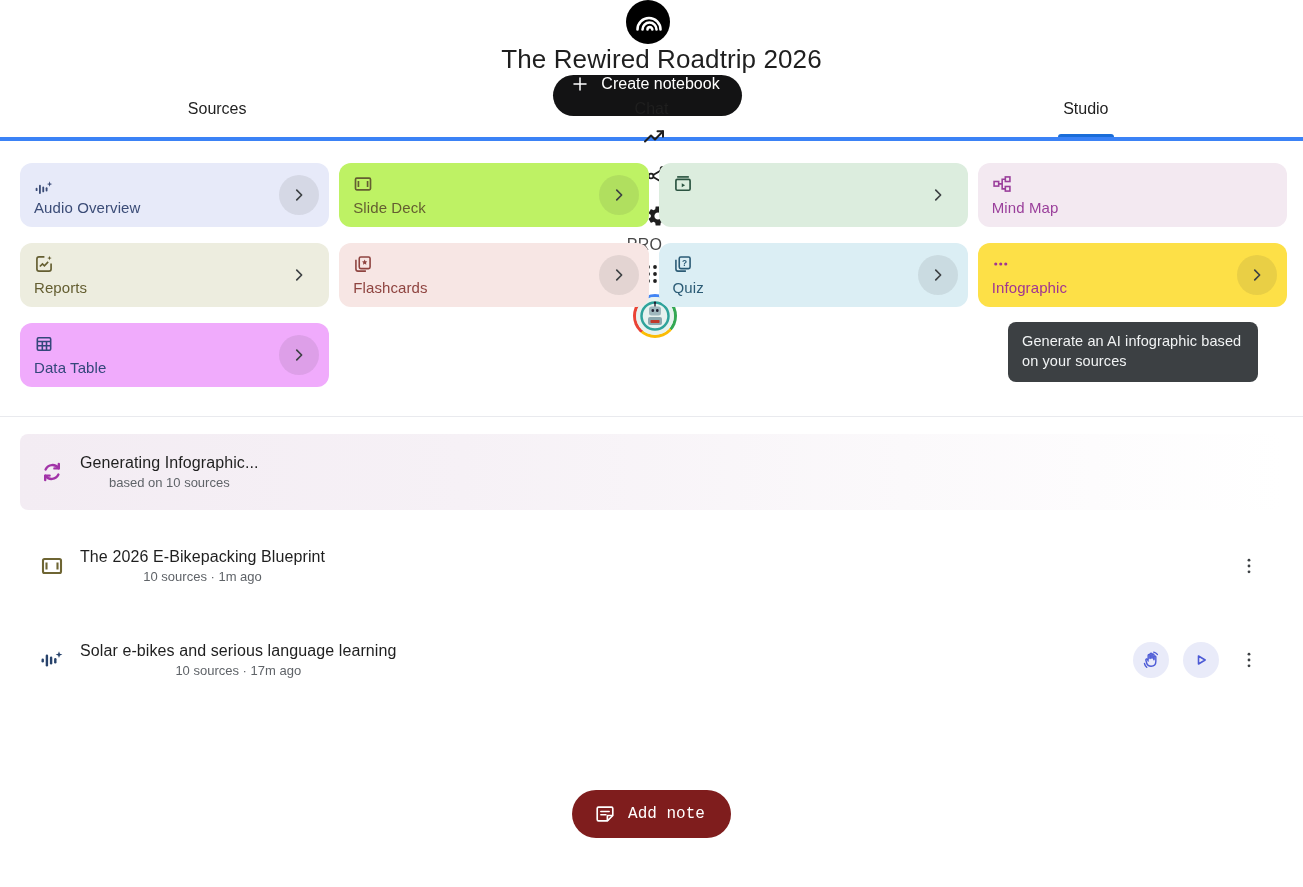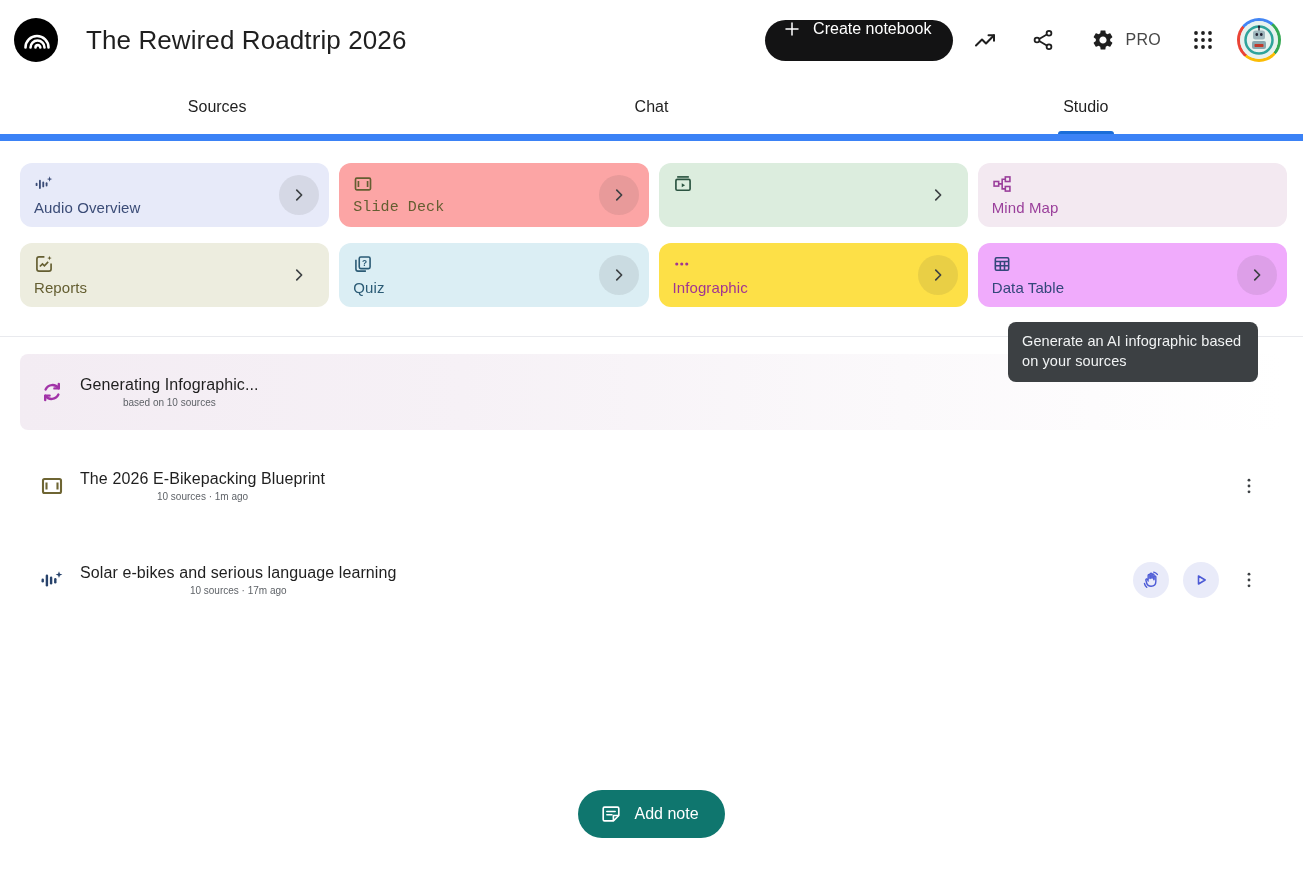--- a/index.html
+++ b/index.html
@@ -1,41 +1,41 @@
 <!DOCTYPE html>
 <html><head>
 <meta charset="utf-8">
 <style>
   * { margin: 0; padding: 0; box-sizing: border-box; }
   html, body { width: 1303px; height: 887px; background: #fff; overflow: hidden;
     font-family: "Liberation Sans", sans-serif; color: #1f1f1f; position: relative; }
 
   
-  .header { height: 80px; display: flex; align-items: center; padding: 0 22px 0 14px; }
+  .header { height: 80px; display: flex; align-items: center; padding: 0 22px 0 14px; flex-direction: column; }
   .logo { width: 44px; height: 44px; border-radius: 50%; flex: none; }
   .nb-title { font-size: 26px; font-weight: 400; color: #1f1f1f; margin-left: 28px;
     letter-spacing: 0.1px; white-space: nowrap; }
   .header-spacer { flex: 1; }
   .create-btn { height: 41px; border-radius: 21px; background: #131314; color: #fff;
     display: flex; align-items: flex-start; gap: 12px; padding: 0 22px 0 18px;
     font-size: 16px; border: none; cursor: pointer; flex: none; }
   .icon-btn { width: 40px; height: 40px; border-radius: 50%; display: flex;
     align-items: center; justify-content: center; background: transparent; border: none;
     cursor: pointer; flex: none; }
   .icon-btn svg { width: 24px; height: 24px; }
   .pro-badge { font-size: 16px; font-weight: 400; color: #474747; letter-spacing: 0.3px;
     margin: 0 8px 0 2px; }
   .avatar { width: 44px; height: 44px; border-radius: 50%; margin-left: 14px; flex: none;
     background: conic-gradient(from -50deg, #4285F4 0 25%, #34A853 0 50%, #FBBC05 0 75%, #EA4335 0 100%);
     display: flex; align-items: center; justify-content: center; cursor: pointer; }
   .avatar-inner { width: 38px; height: 38px; border-radius: 50%; background: #e9f3f1;
     display: flex; align-items: center; justify-content: center; overflow: hidden; }
 
   
-  .tabs { height: 61px; display: flex; border-bottom: 7px solid #3b82f6; }
+  .tabs { height: 61px; display: flex; border-bottom: 4px solid #3b82f6; }
   .tab { flex: 1; display: flex; align-items: center; justify-content: center;
     font-size: 16px; color: #1f1f1f; position: relative; cursor: pointer; }
   .tab .underline { display: none; }
   .tab.active .underline { display: block; position: absolute; bottom: 0;
     left: 50%; transform: translateX(-50%); width: 56px; height: 3px;
     border-radius: 3px 3px 0 0; }
 
   
   .tools { margin: 22px 16px 0 20px; display: grid;
     grid-template-columns: repeat(4, 1fr); gap: 16px 10px; }
@@ -59,21 +59,21 @@
 
   
   .artifacts { margin-top: 17px; }
   .artifact-row { margin: 0 20px 18px; height: 76px; display: flex; align-items: center;
     padding: 0 14px 0 20px; border-radius: 8px; cursor: pointer; }
   .artifact-row.generating { background: linear-gradient(90deg, #f3ecf3 0%, #f6f1f6 35%, #fbf9fb 70%, #ffffff 100%); }
   .artifact-icon { width: 24px; height: 24px; flex: none; margin-right: 16px; }
   .artifact-icon svg { width: 24px; height: 24px; display: block; }
   .artifact-text { display: flex; flex-direction: column; gap: 3px; text-align: center; }
   .artifact-title { font-size: 16px; color: #1f1f1f; letter-spacing: 0.1px; }
-  .artifact-meta { font-size: 10px; color: #5f6368; }
+  .artifact-meta { font-size: 13px; color: #5f6368; }
   .artifact-spacer { flex: 1; }
   .round-action { width: 36px; height: 36px; border-radius: 50%; background: #e9ebf9;
     border: none; display: flex; align-items: center; justify-content: center;
     cursor: pointer; margin-left: 14px; color: #4d5bd6; }
   .round-action svg { width: 20px; height: 20px; }
   .kebab-btn { width: 40px; height: 40px; border-radius: 50%; background: transparent;
     border: none; display: flex; align-items: center; justify-content: center;
     cursor: pointer; margin-left: 10px; color: #3c4043; }
   .kebab-btn svg { width: 20px; height: 20px; }
 
@@ -181,39 +181,39 @@
 
   </div>
   <div class="tab active">
     <span>Studio</span>
     <span class="underline" style="background: rgb(26, 109, 217);"></span>
   </div>
 </div>
 
 <div class="tools">
 
-  <div class="tool-card" style="background: rgb(231, 234, 249); color: rgb(59, 76, 119);">
+  <div class="tool-card" style="background: rgb(231, 234, 249); color: rgb(59, 76, 119); justify-content: flex-end;">
     <span class="tool-icon">
       <svg viewBox="0 0 24 24" fill="currentColor">
           <rect x="2" y="10.5" width="2.2" height="4" rx="1.1"></rect>
           <rect x="6" y="7" width="2.2" height="11" rx="1.1"></rect>
           <rect x="10" y="9" width="2.2" height="7" rx="1.1"></rect>
           <rect x="14" y="10" width="2.2" height="5" rx="1.1"></rect>
           <path d="M18.7 2.8l.85 2.45L22 6.1l-2.45.85-.85 2.45-.85-2.45L15.4 6.1l2.45-.85z"></path>
         </svg>
     </span>
     <span class="tool-label">Audio Overview</span>
     <span class="chev circle">
         <svg viewBox="0 0 24 24" fill="none" stroke="currentColor" stroke-width="2.2" stroke-linecap="round" stroke-linejoin="round">
           <path d="M9 5.5l6.5 6.5L9 18.5"></path>
         </svg>
       </span>
   </div>
 
-  <div class="tool-card" style="background: #fca5a5; color: rgb(100, 94, 49); font-family: Liberation Mono, monospace;">
+  <div class="tool-card" style="background: #bef264; color: rgb(100, 94, 49);">
     <span class="tool-icon">
       <svg viewBox="0 0 24 24" fill="none" stroke="currentColor" stroke-width="2">
           <rect x="3" y="5" width="18" height="14" rx="1.5"></rect>
           <path d="M6.5 8.5v7M17.5 8.5v7"></path>
         </svg>
     </span>
     <span class="tool-label">Slide Deck</span>
     <span class="chev circle">
         <svg viewBox="0 0 24 24" fill="none" stroke="currentColor" stroke-width="2.2" stroke-linecap="round" stroke-linejoin="round">
           <path d="M9 5.5l6.5 6.5L9 18.5"></path>
@@ -257,20 +257,35 @@
         </svg>
     </span>
     <span class="tool-label">Reports</span>
     <span class="chev">
         <svg viewBox="0 0 24 24" fill="none" stroke="currentColor" stroke-width="2.2" stroke-linecap="round" stroke-linejoin="round">
           <path d="M9 5.5l6.5 6.5L9 18.5"></path>
         </svg>
       </span>
   </div>
 
+  <div class="tool-card" style="background: rgb(247, 230, 228); color: rgb(143, 68, 64);">
+    <span class="tool-icon">
+      <svg viewBox="0 0 24 24" fill="none" stroke="currentColor" stroke-width="1.9">
+          <rect x="7.5" y="3.5" width="13" height="14" rx="1.8"></rect>
+          <path d="M3.5 7v11a2.5 2.5 0 0 0 2.5 2.5h9.5"></path>
+          <path d="M14 6.6l1 2.1 2.2.3-1.6 1.6.4 2.2-2-1-2 1 .4-2.2-1.6-1.6 2.2-.3z" fill="currentColor" stroke="none"></path>
+        </svg>
+    </span>
+    <span class="tool-label">Flashcards</span>
+    <span class="chev circle">
+        <svg viewBox="0 0 24 24" fill="none" stroke="currentColor" stroke-width="2.2" stroke-linecap="round" stroke-linejoin="round">
+          <path d="M9 5.5l6.5 6.5L9 18.5"></path>
+        </svg>
+      </span>
+  </div>
 
   <div class="tool-card" style="background: rgb(219, 238, 244); color: rgb(43, 91, 117);">
     <span class="tool-icon">
       <svg viewBox="0 0 24 24" fill="none" stroke="currentColor" stroke-width="1.9">
           <rect x="7.5" y="3.5" width="13" height="14" rx="1.8"></rect>
           <path d="M3.5 7v11a2.5 2.5 0 0 0 2.5 2.5h9.5"></path>
           <text x="14" y="14" font-size="10" font-weight="bold" text-anchor="middle" fill="currentColor" stroke="none" font-family="Liberation Sans, sans-serif">?</text>
         </svg>
     </span>
     <span class="tool-label">Quiz</span>
@@ -400,21 +415,21 @@
             <circle cx="12" cy="12" r="1.7"></circle>
             <circle cx="12" cy="19" r="1.7"></circle>
           </svg>
       </span>
     </button>
   </div>
 
 </div>
 
 <div class="add-note-wrap">
-  <button class="add-note-btn" style="background: #0f766e;">
+  <button class="add-note-btn" style="background: #7f1d1d; font-family: Liberation Mono, monospace;">
     <span style="display:flex;">
       <svg viewBox="0 0 24 24" fill="none" stroke="#fff" stroke-width="1.8" stroke-linejoin="round">
         <path d="M5 4.5h14A1.5 1.5 0 0 1 20.5 6v7.6L14.6 19.5H5A1.5 1.5 0 0 1 3.5 18V6A1.5 1.5 0 0 1 5 4.5z"></path>
         <path d="M14.6 19.5V13.6h5.9"></path>
         <path d="M7.5 9.3h9M7.5 12.8h5.5" stroke-linecap="round"></path>
       </svg>
     </span>
     <span>Add note</span>
   </button>
 </div>

